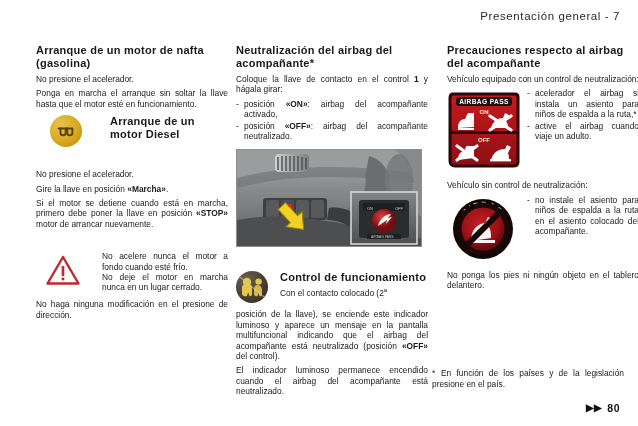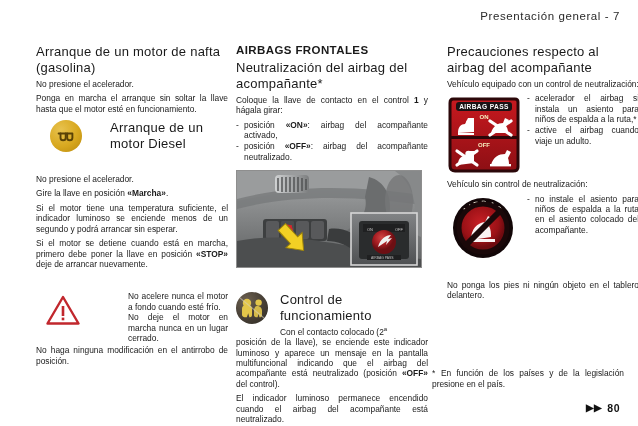--- a/index.html
+++ b/index.html
@@ -41,22 +41,22 @@
   .col-mid   { left: 236px; }
   .col-right { left: 447px; }
 
   h2.section-title {
     font-size: 11.5px;
     font-weight: bold;
     margin: 0 0 4px 0;
     letter-spacing: 0.4px;
   }
   h3.sub-title {
-    font-size: 13px;
-    font-weight: normal;
+    font-size: 11px;
+    font-weight: bold;
     margin: 0 0 3px 0;
     line-height: 1.22;
     letter-spacing: 0.25px;
   }
   p.body {
     font-size: 8.4px;
     line-height: 1.24;
     margin: 0 0 4px 0;
     text-align: justify;
     text-justify: inter-word;
@@ -221,43 +221,41 @@
           </svg>
         </div>
       </div>
       <div class="ib-text">
         <h3 class="sub-title">Arranque de un motor Diesel</h3>
       </div>
     </div>
 
     <p class="body" style="margin-top:16px">No presione el acelerador.</p>
     <p class="body"><span>Gire la llave en posición </span><b>«Marcha»</b><span>.</span></p>
-    <p class="body">Si el motor tiene una temperatura suficiente, el indicador luminoso se enciende menos de un segundo y podrá arrancar sin esperar.</p>
-    <p class="body"><span>Si el motor se detiene cuando está en marcha, primero debe poner la llave en posición </span><b>«STOP»</b><span> deje de arrancar nuevamente.</span></p>
+    <p class="body"><span>Si el motor se detiene cuando está en marcha, primero debe poner la llave en posición </span><b>«STOP»</b><span> motor de arrancar nuevamente.</span></p>
 
     <div class="icon-block" style="margin-top:22px;min-height:46px">
       <div class="ib-icon" style="left:10px;top:4px">
         <svg class="warn-triangle" viewBox="0 0 34 30" aria-hidden="true">
           <path d="M17 2 L32.5 28.5 L1.5 28.5 Z" fill="none" stroke="#c1272d" stroke-width="2.4" stroke-linejoin="round"></path>
           <rect x="15.7" y="11" width="2.6" height="10" fill="#c1272d"></rect>
           <rect x="15.7" y="22.6" width="2.6" height="2.7" fill="#c1272d"></rect>
         </svg>
       </div>
-      <div class="ib-text" style="margin-left:92px">
+      <div class="ib-text" style="margin-left:66px">
         <p class="body">No acelere nunca el motor a fondo cuando esté frío.</p>
         <p class="body">No deje el motor en marcha nunca en un lugar cerrado.</p>
       </div>
     </div>
-    <p class="body">No haga ninguna modificación en el antirrobo de posición.</p>
+    <p class="body">No haga ninguna modificación en el presione de dirección.</p>
 
   </div>
 
   <div class="col col-mid">
 
-    <h2 class="section-title">AIRBAGS FRONTALES</h2>
     <h3 class="sub-title">Neutralización del airbag del acompañante*</h3>
 
     <p class="body"><span>Coloque la llave de contacto en el control </span><b>1</b><span> y hágala girar:</span></p>
 
     <ul class="dashlist">
       <li>
         <span class="dash">-</span><span>posición </span><b>«ON»</b><span>: airbag del acompañante activado,</span>
       </li>
       <li>
         <span class="dash">-</span><span>posición </span><b>«OFF»</b><span>: airbag del acompañante neutralizado.</span>
@@ -417,21 +415,21 @@
         </svg>
       </div>
       <div class="fig-text">
         <ul class="dashlist">
           <li><span class="dash">-</span><span>acelerador el airbag si instala un asiento para niños de espalda a la ruta,*</span></li>
           <li><span class="dash">-</span><span>active el airbag cuando viaje un adulto.</span></li>
         </ul>
       </div>
     </div>
 
-    <p class="body" style="margin-top:8px">Vehículo sin control de neutralización:</p>
+    <p class="body" style="margin-top:14px">Vehículo sin control de neutralización:</p>
 
     <div class="fig-row" style="min-height:68px">
       <div class="fig" style="left:4px">
         <svg class="airbag-ban" viewBox="0 0 64 64" aria-hidden="true">
           <defs>
             <radialGradient id="banred" cx="45%" cy="40%">
               <stop offset="0%" stop-color="#c71f25"></stop>
               <stop offset="75%" stop-color="#9a1116"></stop>
               <stop offset="100%" stop-color="#6f0b10"></stop>
             </radialGradient>
@@ -453,21 +451,21 @@
           <path d="M15 49 L49 15" stroke="#1a0809" stroke-width="6" stroke-linecap="round"></path>
         </svg>
       </div>
       <div class="fig-text">
         <ul class="dashlist">
           <li><span class="dash">-</span><span>no instale el asiento para niños de espalda a la ruta en el asiento colocado del acompañante.</span></li>
         </ul>
       </div>
     </div>
 
-    <p class="body" style="margin-top:18px">No ponga los pies ni ningún objeto en el tablero delantero.</p>
+    <p class="body" style="margin-top:7px">No ponga los pies ni ningún objeto en el tablero delantero.</p>
 
   </div>
 
   <div class="footnote">
     <span class="star">*</span>
     <span class="fn-text">En función de los países y de la legislación presione en el país.</span>
   </div>
 
   <div class="pagenav">
     <span class="navglyph">▶▶</span>

